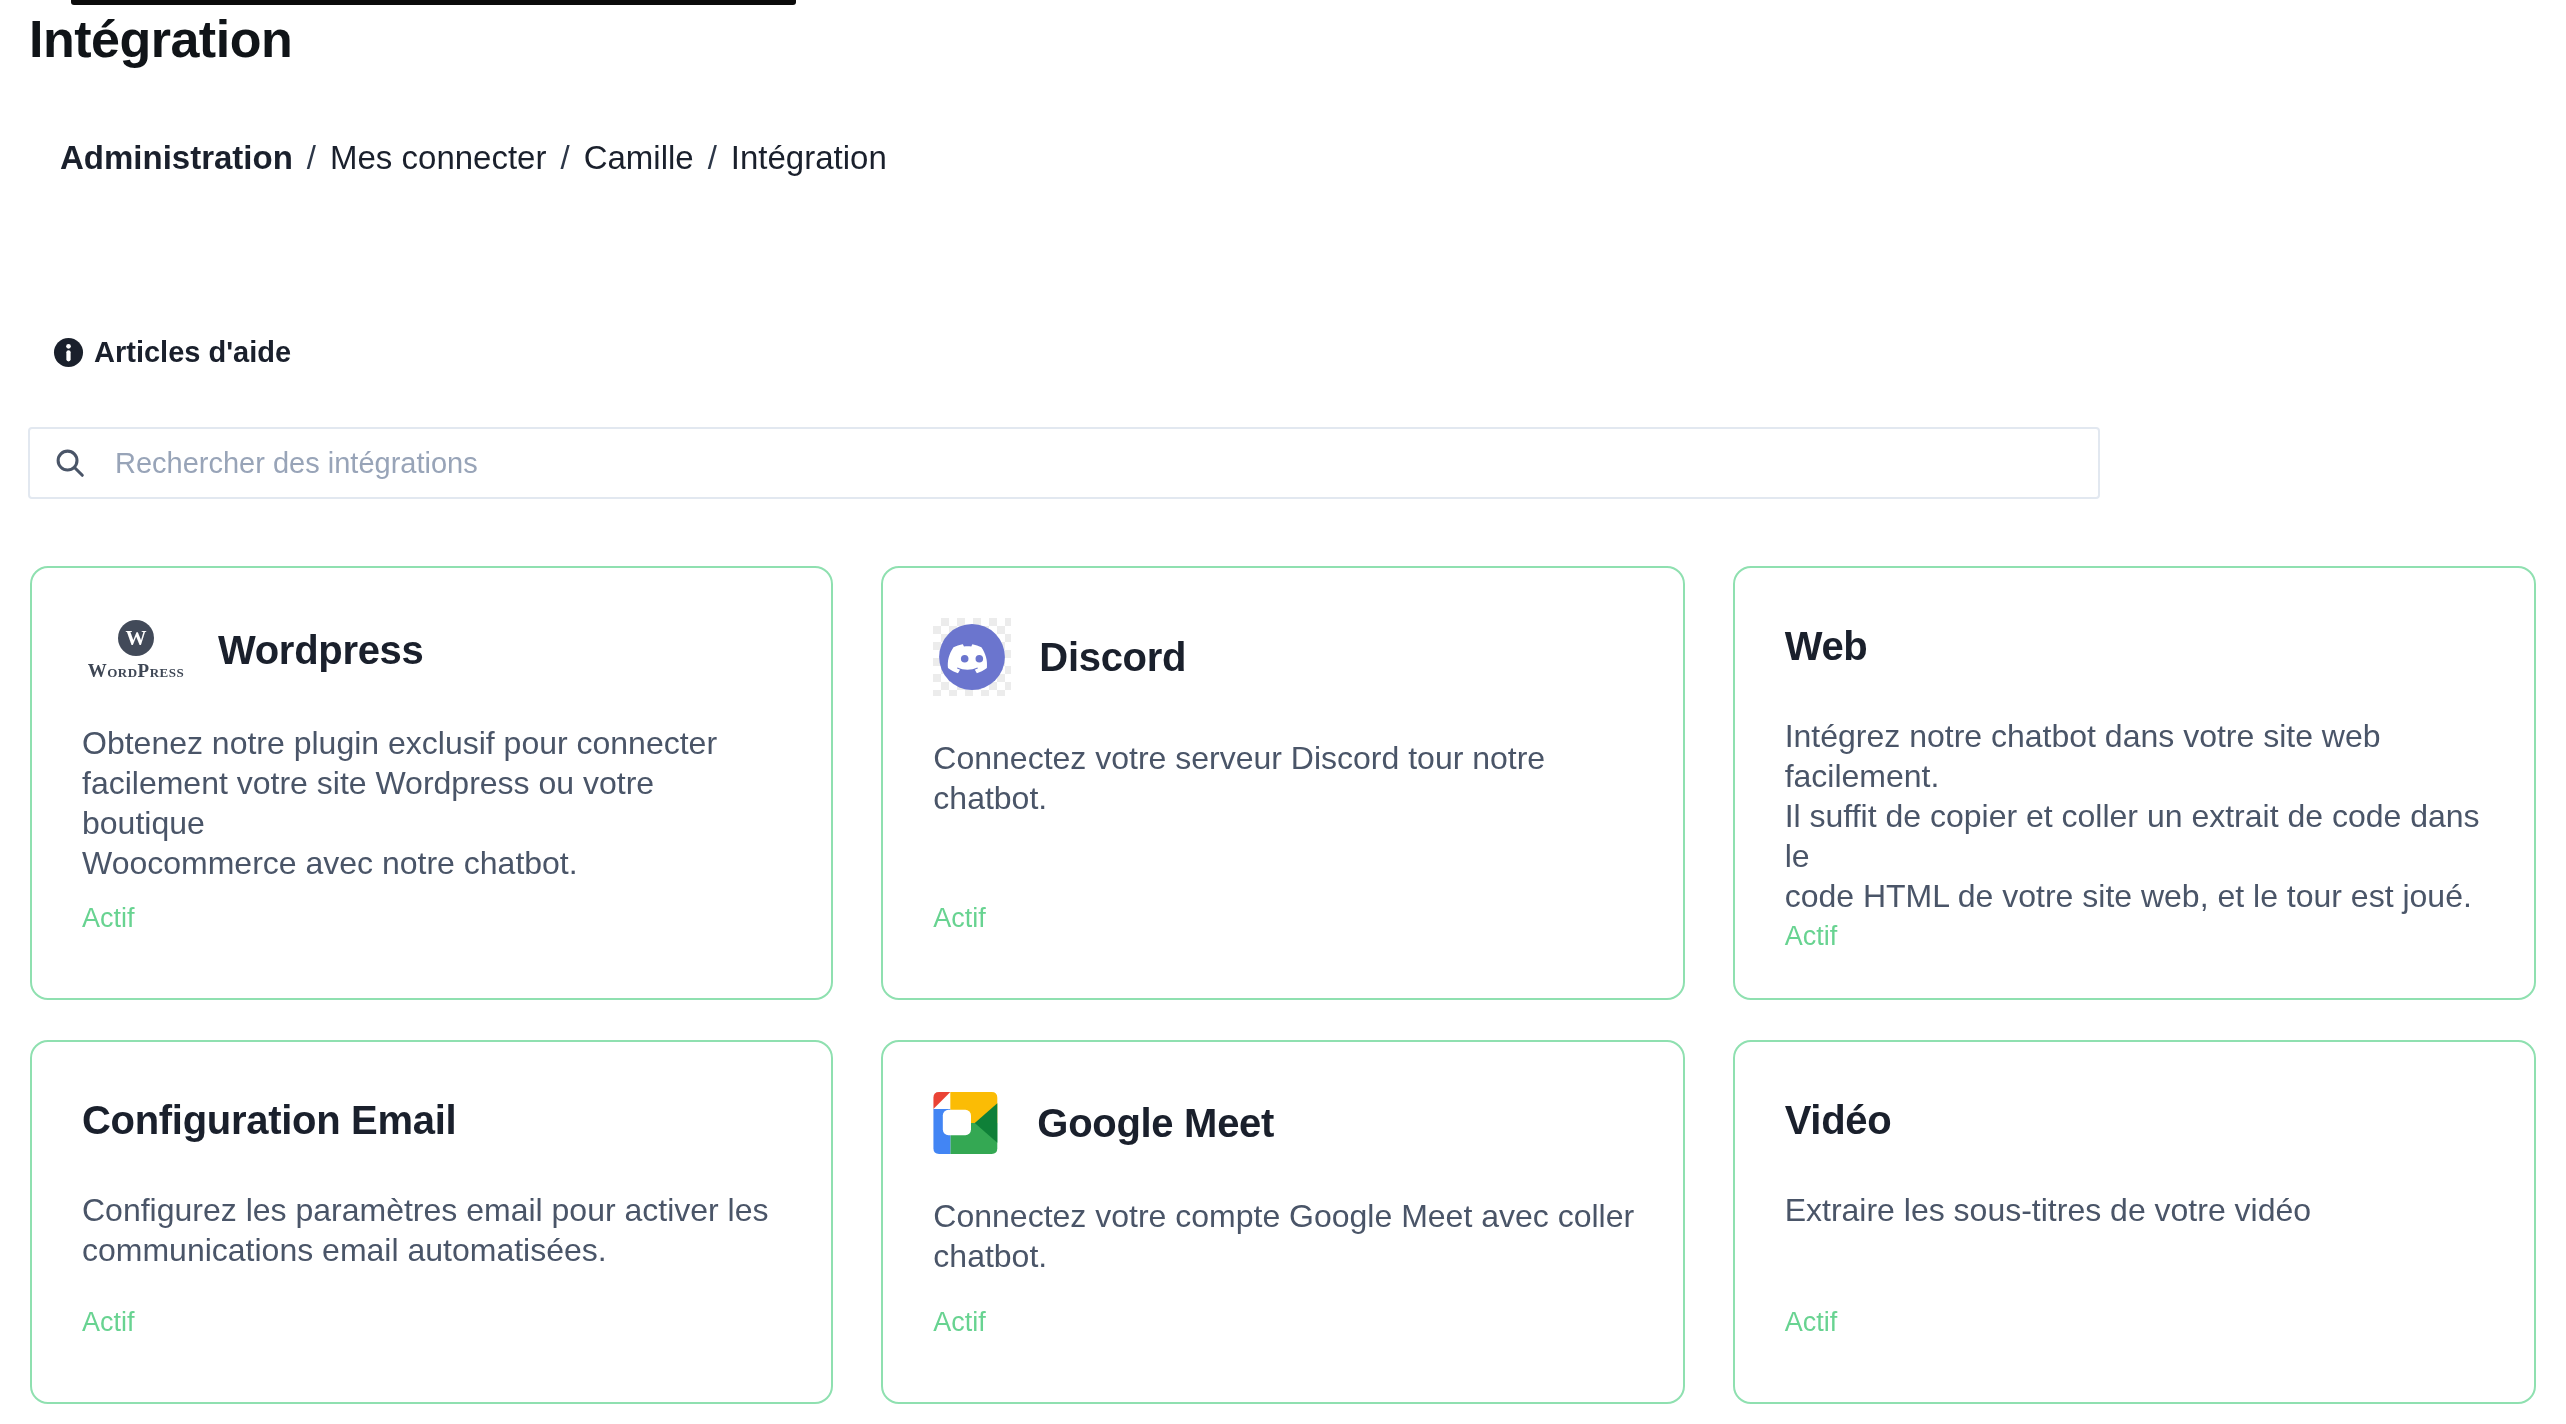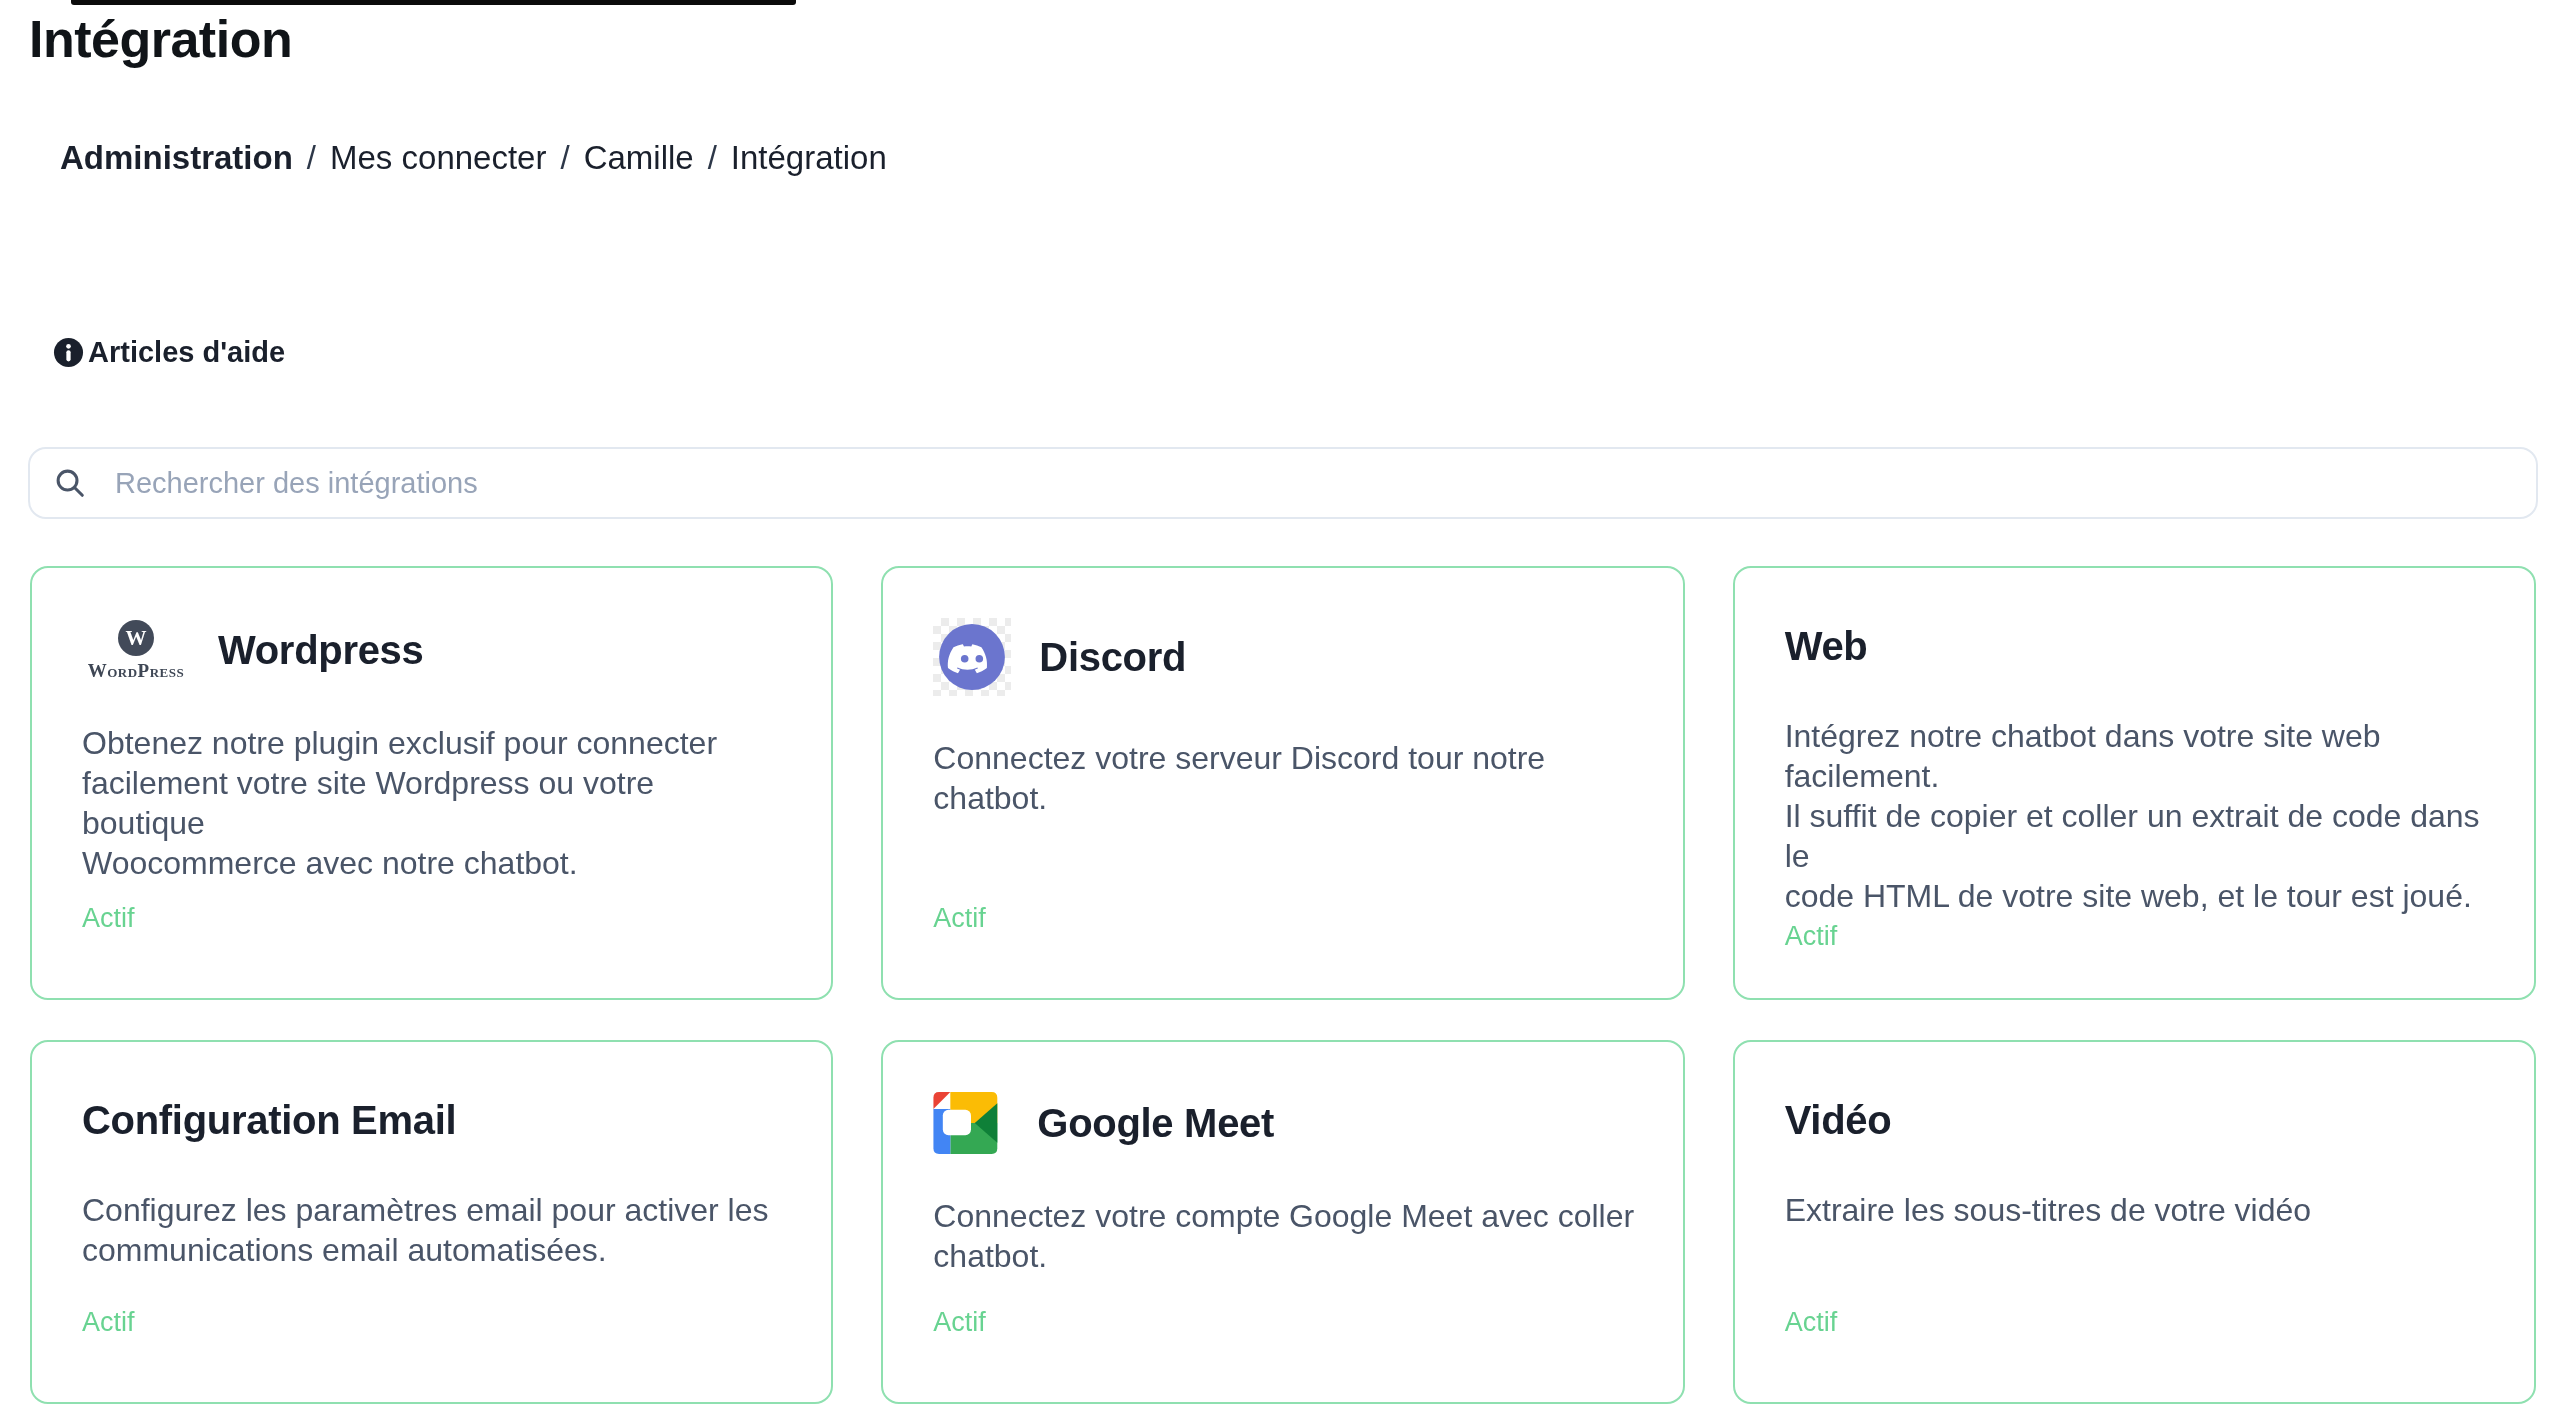--- a/index.html
+++ b/index.html
@@ -19,28 +19,28 @@
 
   .page-title{ position:absolute; left:29px; top:8px; font-size:52px; line-height:62px;
                font-weight:700; color:#101418; letter-spacing:-0.5px; }
 
   .breadcrumb{ position:absolute; left:60px; top:138px; display:flex; align-items:center;
                gap:14px; font-size:33px; line-height:40px; color:var(--ink); }
   .breadcrumb .crumb{ cursor:pointer; }
   .breadcrumb .crumb.bold{ font-weight:700; }
   .breadcrumb .sep{ color:#2d3748; }
 
-  .help-row{ position:absolute; left:53px; top:336px; display:flex; align-items:center; gap:4px;
+  .help-row{ position:absolute; left:53px; top:336px; display:flex; align-items:center; gap:10px;
              cursor:pointer; }
   .help-row .info-icon svg{ display:block; }
   .help-row .help-label{ font-size:29px; font-weight:700; color:var(--ink); }
 
-  .search-wrap{ position:absolute; left:28px; top:427px; width:2510px; height:72px;
-                border:2px solid var(--input-border); border-radius:18px; background:#fff;
-                display:flex; align-items:center; padding:0 24px;margin-top:20px; }
+  .search-wrap{ position:absolute; left:28px; top:427px; width:2072px; height:72px;
+                border:2px solid var(--input-border); border-radius:4px; background:#fff;
+                display:flex; align-items:center; padding:0 24px; }
   .search-wrap .search-icon{ flex:0 0 auto; display:flex; margin-right:28px; }
   .search-wrap input{ flex:1; border:none; outline:none; font-size:29px;
                       font-family:"Liberation Sans","DejaVu Sans",sans-serif; color:#2d3748; }
   .search-wrap input::placeholder{ color:var(--placeholder); }
 
   .cards-grid{ position:absolute; left:30px; top:566px; width:2506px;
                display:grid; grid-template-columns:repeat(3,1fr);
                grid-template-rows:434px 364px; column-gap:48px; row-gap:40px; }
 
   .card{ border:2px solid var(--border-green); border-radius:18px; background:#fff;

